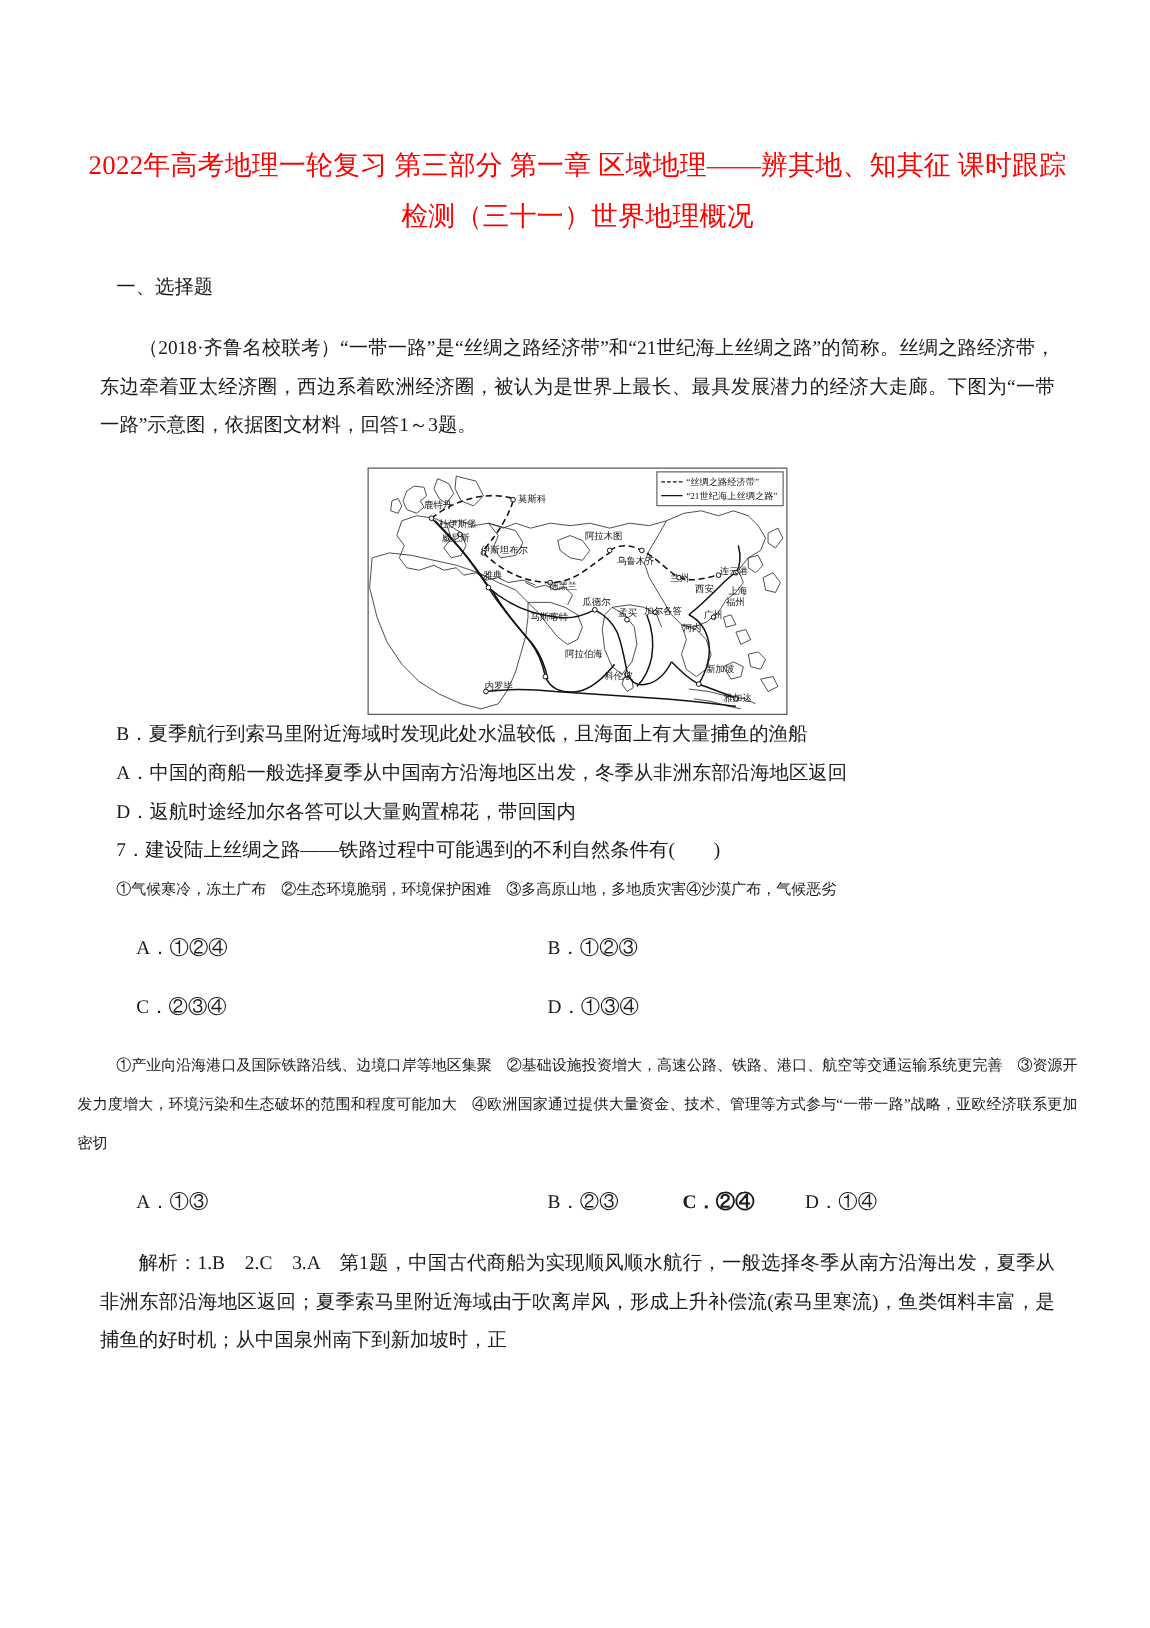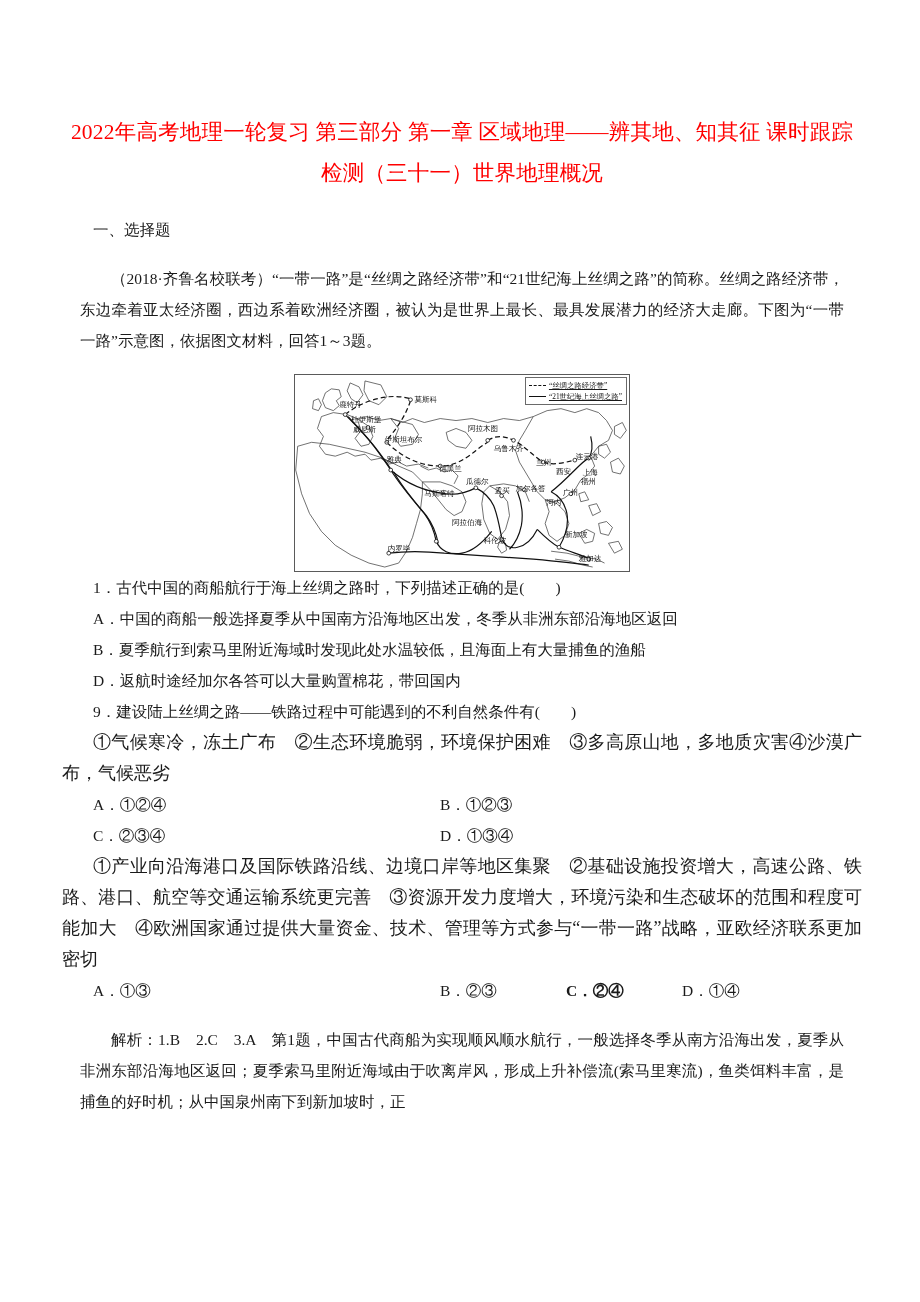--- a/index.html
+++ b/index.html
@@ -65,33 +65,32 @@
     word-break: break-all;
   }
   .opt-line {
     font-size: 15.5px;
     line-height: 31px;
     margin: 0;
     text-indent: 31px;
     word-break: break-all;
   }
   .opt-flow {
-    font-size: 18px;
+    font-size: 12px;
     line-height: 31px;
     margin: 0;
     text-align: justify;
     word-break: break-all;
   }
   .opt-row {
     font-size: 15.5px;
     line-height: 31px;
-    margin: 0;
+    margin: 16px;
     padding-left: 31px;
     display: flex;
-    gap: 18px;
   }
   .opt-row .c { display: inline-block; }
   .opt-2col .c:nth-child(1) { width: 329px; }
   .opt-4col .c:nth-child(1) { width: 329px; font-family: Liberation Serif, serif; }
   .opt-4col .c:nth-child(2) { width: 108px; }
   .opt-4col .c:nth-child(3) { width: 98px; font-weight: bold; }
 
   
   .figure-wrap {
     margin-top: 6px;
@@ -114,21 +113,20 @@
   }
   .legend-box {
     position: absolute;
     right: 2px;
     top: 2px;
     border: 1px solid #6a6a6a;
     background: #fff;
     padding: 2px 4px 2px 3px;
     line-height: 11px;
     white-space: nowrap;
-    text-decoration: underline;
   }
   .legend-row {
     display: flex;
     align-items: center;
     font-size: 7.4px;
     font-family: "Liberation Serif", "DejaVu Serif", serif;
     color: #111;
   }
   .lg-dash, .lg-solid {
     width: 17px; height: 0; margin-right: 3px; flex: none;
@@ -279,26 +277,25 @@
             <span>“丝绸之路经济带”</span>
           </div>
           <div class="legend-row">
             <span class="lg-solid"></span>
             <span>“21世纪海上丝绸之路”</span>
           </div>
         </div>
       </div>
     </div>
 
-    <p class="q-line">1．古代中国的商船航行于海上丝绸之路时，下列描述正确的是(　　)</p>
+    <p class="opt-line">B．夏季航行到索马里附近海域时发现此处水温较低，且海面上有大量捕鱼的渔船</p>
     <p class="opt-line">A．中国的商船一般选择夏季从中国南方沿海地区出发，冬季从非洲东部沿海地区返回</p>
-    <p class="opt-line">B．夏季航行到索马里附近海域时发现此处水温较低，且海面上有大量捕鱼的渔船</p>
     <p class="opt-line">D．返航时途经加尔各答可以大量购置棉花，带回国内</p>
 
-    <p class="q-line">9．建设陆上丝绸之路——铁路过程中可能遇到的不利自然条件有(　　)</p>
+    <p class="q-line">7．建设陆上丝绸之路——铁路过程中可能遇到的不利自然条件有(　　)</p>
     <p class="opt-flow indent">①气候寒冷，冻土广布　②生态环境脆弱，环境保护困难　③多高原山地，多地质灾害④沙漠广布，气候恶劣</p>
     <div class="opt-row opt-2col">
       <span class="c">A．①②④</span>
       <span class="c">B．①②③</span>
     </div>
     <div class="opt-row opt-2col">
       <span class="c">C．②③④</span>
       <span class="c">D．①③④</span>
     </div>
 

